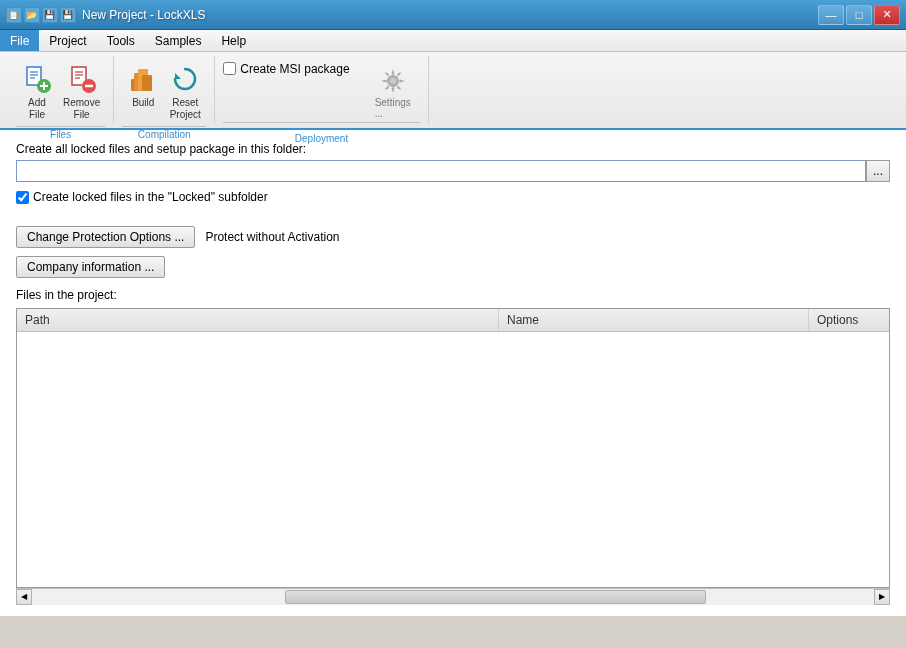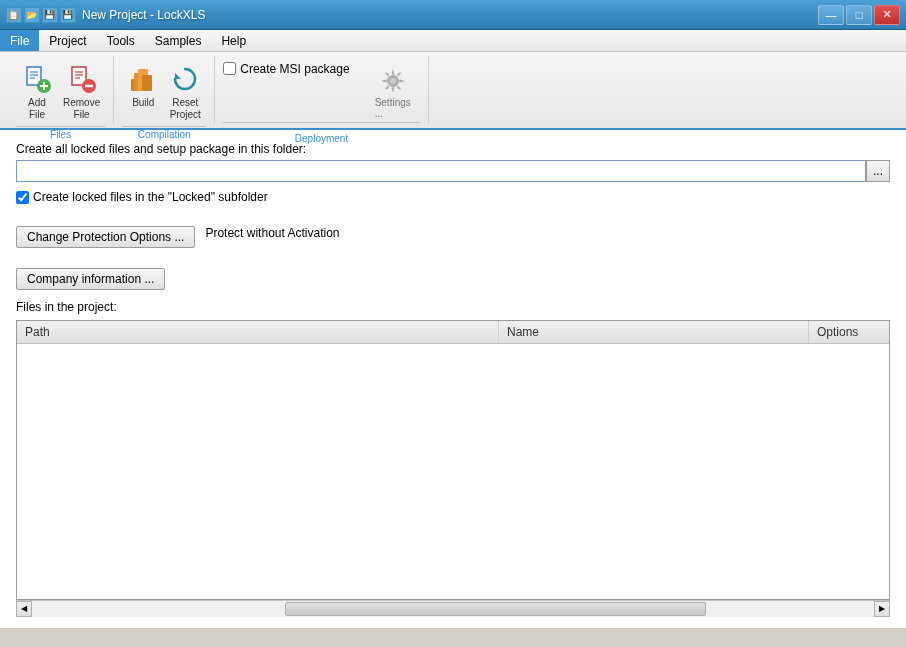--- a/index.html
+++ b/index.html
@@ -244,22 +244,23 @@
     .checkbox-label {
       display: flex;
       align-items: center;
       gap: 4px;
       font-size: 12px;
       cursor: pointer;
     }
 
     .options-row {
       display: flex;
+      align-items: center;
       gap: 10px;
-      margin-bottom: 20px;
+      margin-bottom: 8px;
     }
     .classic-btn {
       padding: 3px 10px;
       border: 1px solid #9a9a9a;
       background: linear-gradient(to bottom, #f8f8f8, #e0e0e0);
       cursor: pointer;
       font-size: 12px;
       border-radius: 2px;
     }
 

